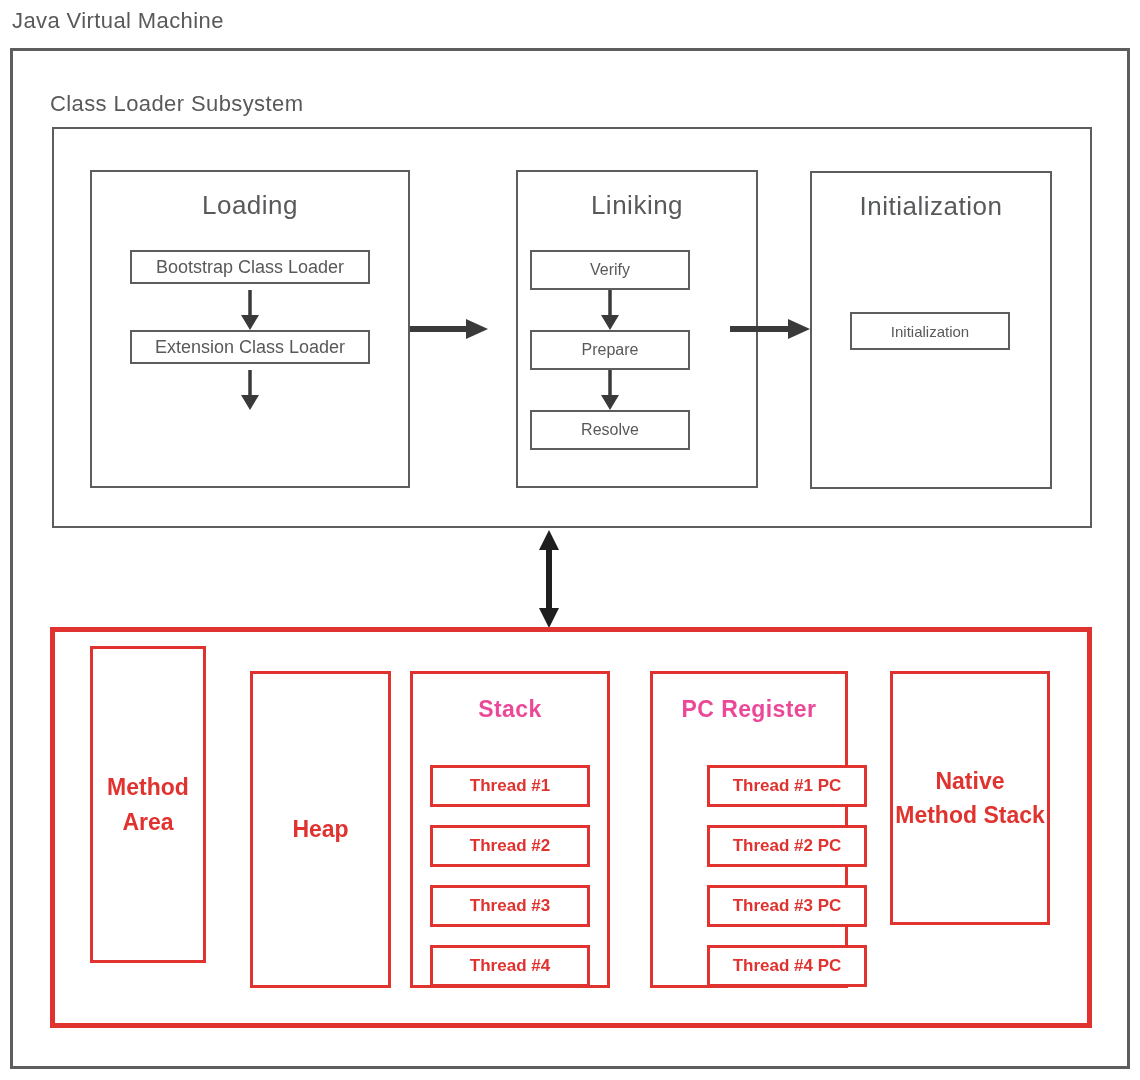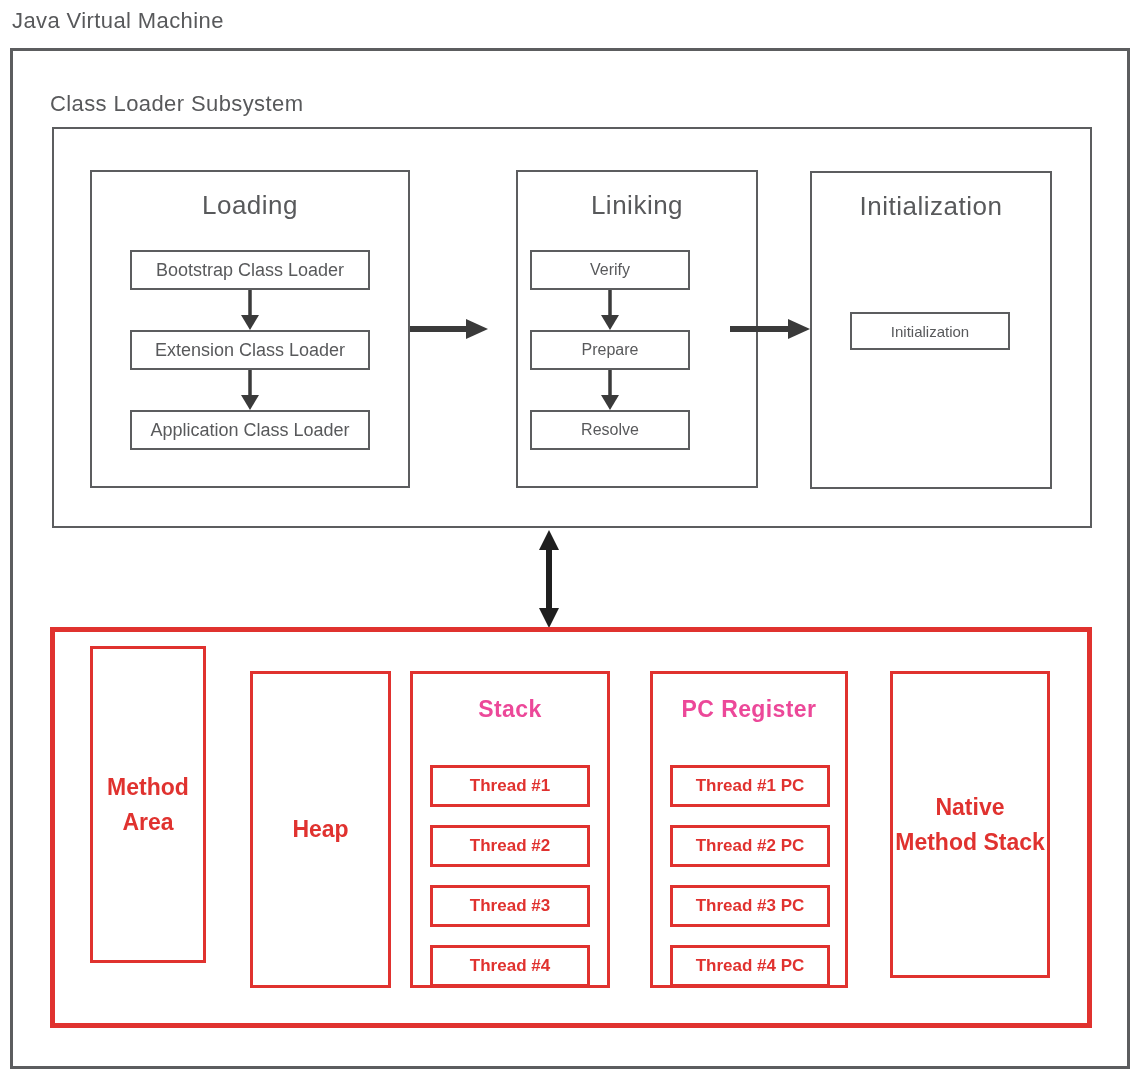--- a/index.html
+++ b/index.html
@@ -18,21 +18,21 @@
   #cls-box{left:52px;top:127px;width:1040px;height:401px;border:2px solid #5c5d5f;background:#fff;}
 
   
   .stage{border:2px solid #5c5d5f;background:#fff;}
   #stage-loading{left:90px;top:170px;width:320px;height:318px;}
   #stage-linking{left:516px;top:170px;width:242px;height:318px;}
   #stage-init{left:810px;top:171px;width:242px;height:318px;}
   .stage-title{position:absolute;top:18px;left:0;right:0;text-align:center;font-size:26px;color:#58595b;letter-spacing:.5px;}
 
   .gbox{border:2px solid #5c5d5f;background:#fff;display:flex;align-items:center;justify-content:center;color:#58595b;text-align:center;}
-  .loader-item{left:130px;width:240px;height:40px;font-size:18px;}
+  .loader-item{left:130px;width:240px;height:34px;font-size:18px;}
   #ld-1{top:250px;} #ld-2{top:330px;} #ld-3{top:410px;}
   .link-item{left:530px;width:160px;height:40px;font-size:16px;}
   #lk-1{top:250px;} #lk-2{top:330px;} #lk-3{top:410px;}
   #init-inner{left:850px;top:312px;width:160px;height:38px;font-size:15px;}
 
   
   .arrow{line-height:0;}
   #ar-ld-1{left:238px;top:290px;} #ar-ld-2{left:238px;top:370px;}
   #ar-lk-1{left:598px;top:290px;} #ar-lk-2{left:598px;top:370px;}
   #ar-h1{left:410px;top:316px;} #ar-h2{left:730px;top:316px;}
@@ -40,25 +40,25 @@
 
   
   #runtime-label{left:52px;top:589px;font-size:23px;font-weight:bold;letter-spacing:.4px;}
   #runtime-box{left:50px;top:627px;width:1042px;height:401px;border:5px solid #e0322f;background:#fff;}
   .rcol{border:3px solid #e0322f;background:#fff;color:#e0322f;}
   .rcol-center{display:flex;align-items:center;justify-content:center;text-align:center;font-size:23px;font-weight:bold;line-height:1.5;}
   #method-box{left:90px;top:646px;width:116px;height:317px;}
   #heap-box{left:250px;top:671px;width:141px;height:317px;}
   #stack-box{left:410px;top:671px;width:200px;height:317px;}
   #pc-box{left:650px;top:671px;width:198px;height:317px;}
-  #native-box{left:890px;top:671px;width:160px;height:307px;}
+  #native-box{left:890px;top:671px;width:160px;height:254px;}
   .rcol-title{position:absolute;top:22px;left:0;right:0;text-align:center;font-size:23px;font-weight:bold;color:#ec4899;letter-spacing:.4px;}
   .thread{border:3px solid #e0322f;background:#fff;color:#e0322f;width:160px;height:42px;
           display:flex;align-items:center;justify-content:center;font-size:17px;font-weight:bold;margin-top:16px;}
-  .stack-th{left:430px;} .pc-th{left:670px;}
+  .stack-th{left:430px;} .pc-th{left:707px;}
   #st-1,#pc-1{top:749px;} #st-2,#pc-2{top:809px;} #st-3,#pc-3{top:869px;} #st-4,#pc-4{top:929px;}
 </style>
 </head>
 <body>
 
 <div id="canvas">
 
   <div class="abs gray-text" id="jvm-title">Java Virtual Machine</div>
   <div class="abs" id="jvm-box"></div>
 
@@ -66,23 +66,20 @@
   <div class="abs" id="cls-box"></div>
 
   <div class="abs stage" id="stage-loading">
     <div class="stage-title">Loading</div>
   </div>
   <div class="abs gbox loader-item" id="ld-1">
     <span>Bootstrap Class Loader</span>
   </div>
   <div class="abs gbox loader-item" id="ld-2">
     <span>Extension Class Loader</span>
-  </div>
-  <div class="abs gbox loader-item" id="ld-3">
-    <span>Application Class Loader</span>
   </div>
 
   <div class="abs stage" id="stage-linking">
     <div class="stage-title">Liniking</div>
   </div>
   <div class="abs gbox link-item" id="lk-1">
     <span>Verify</span>
   </div>
   <div class="abs gbox link-item" id="lk-3">
     <span>Resolve</span>

